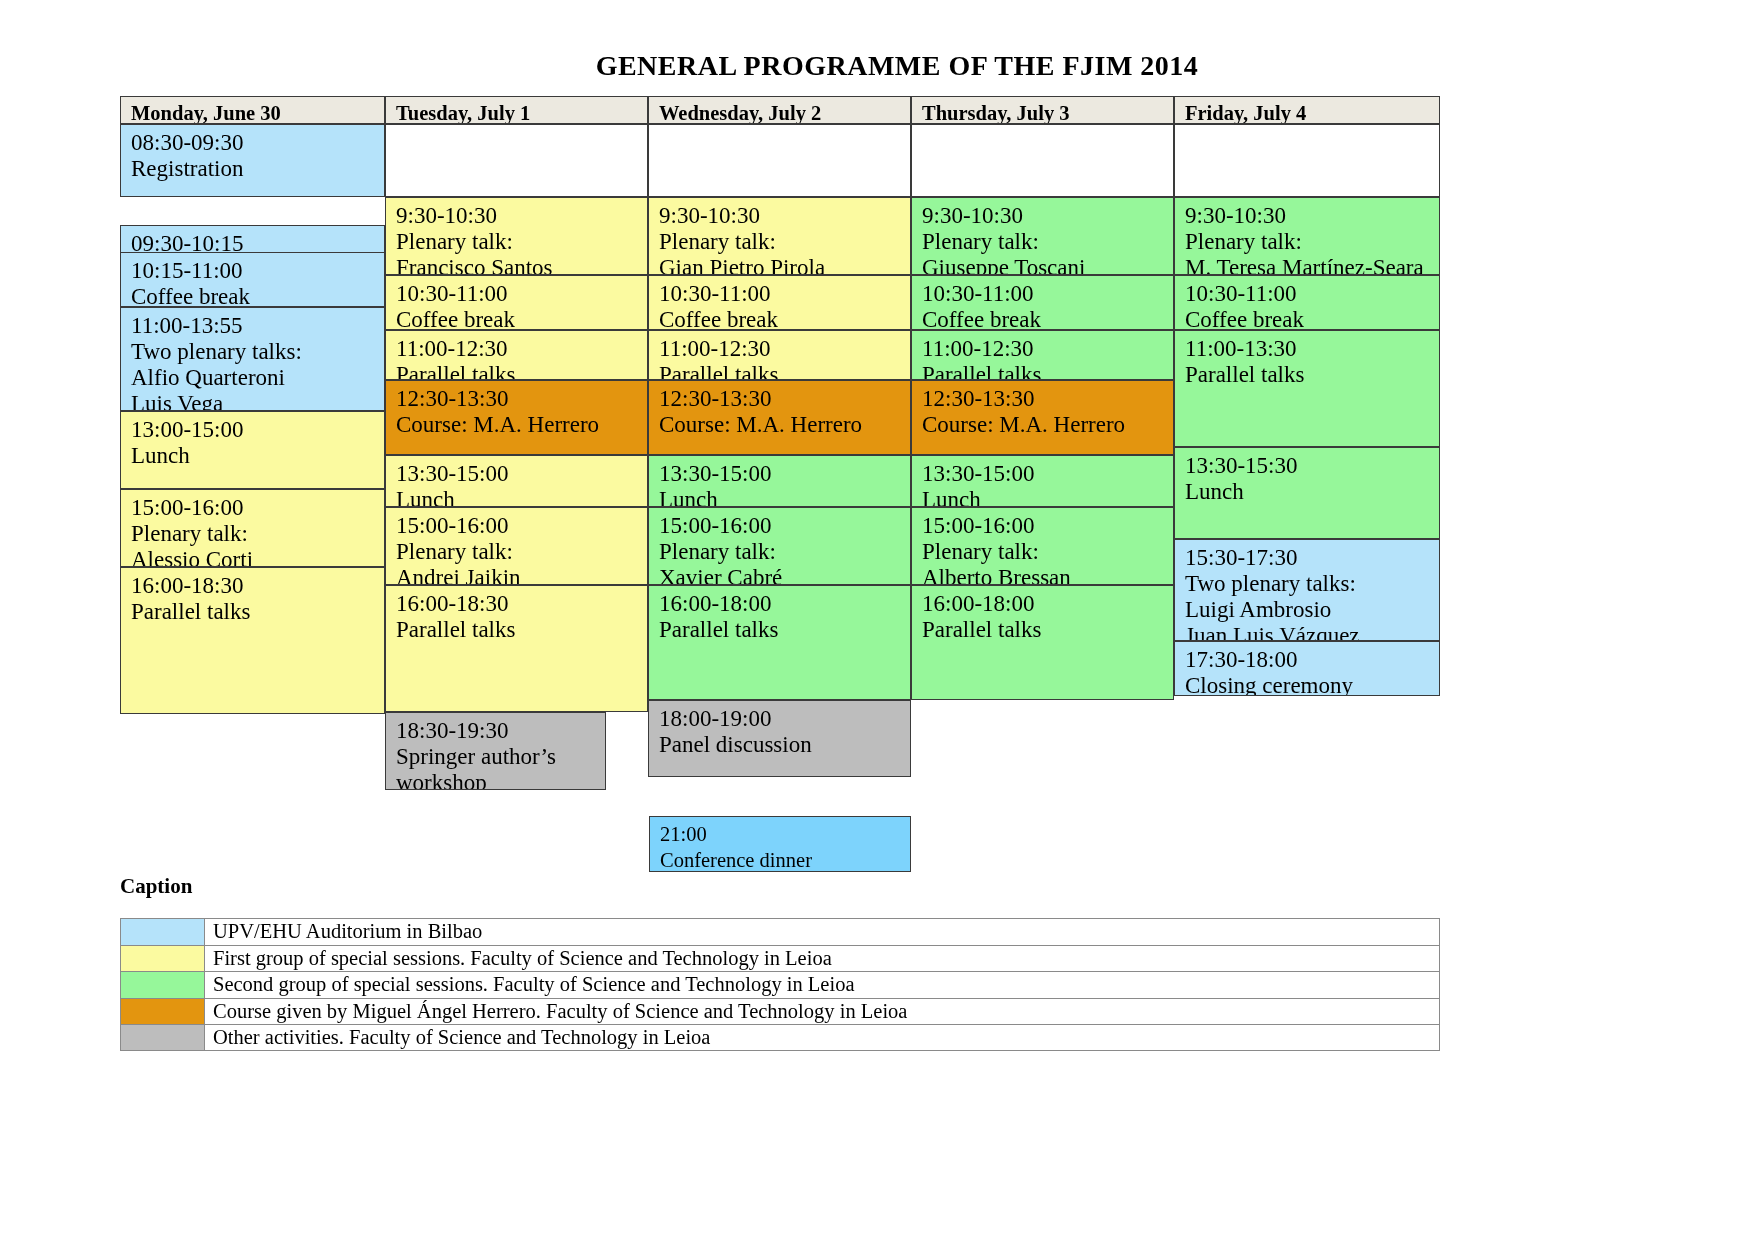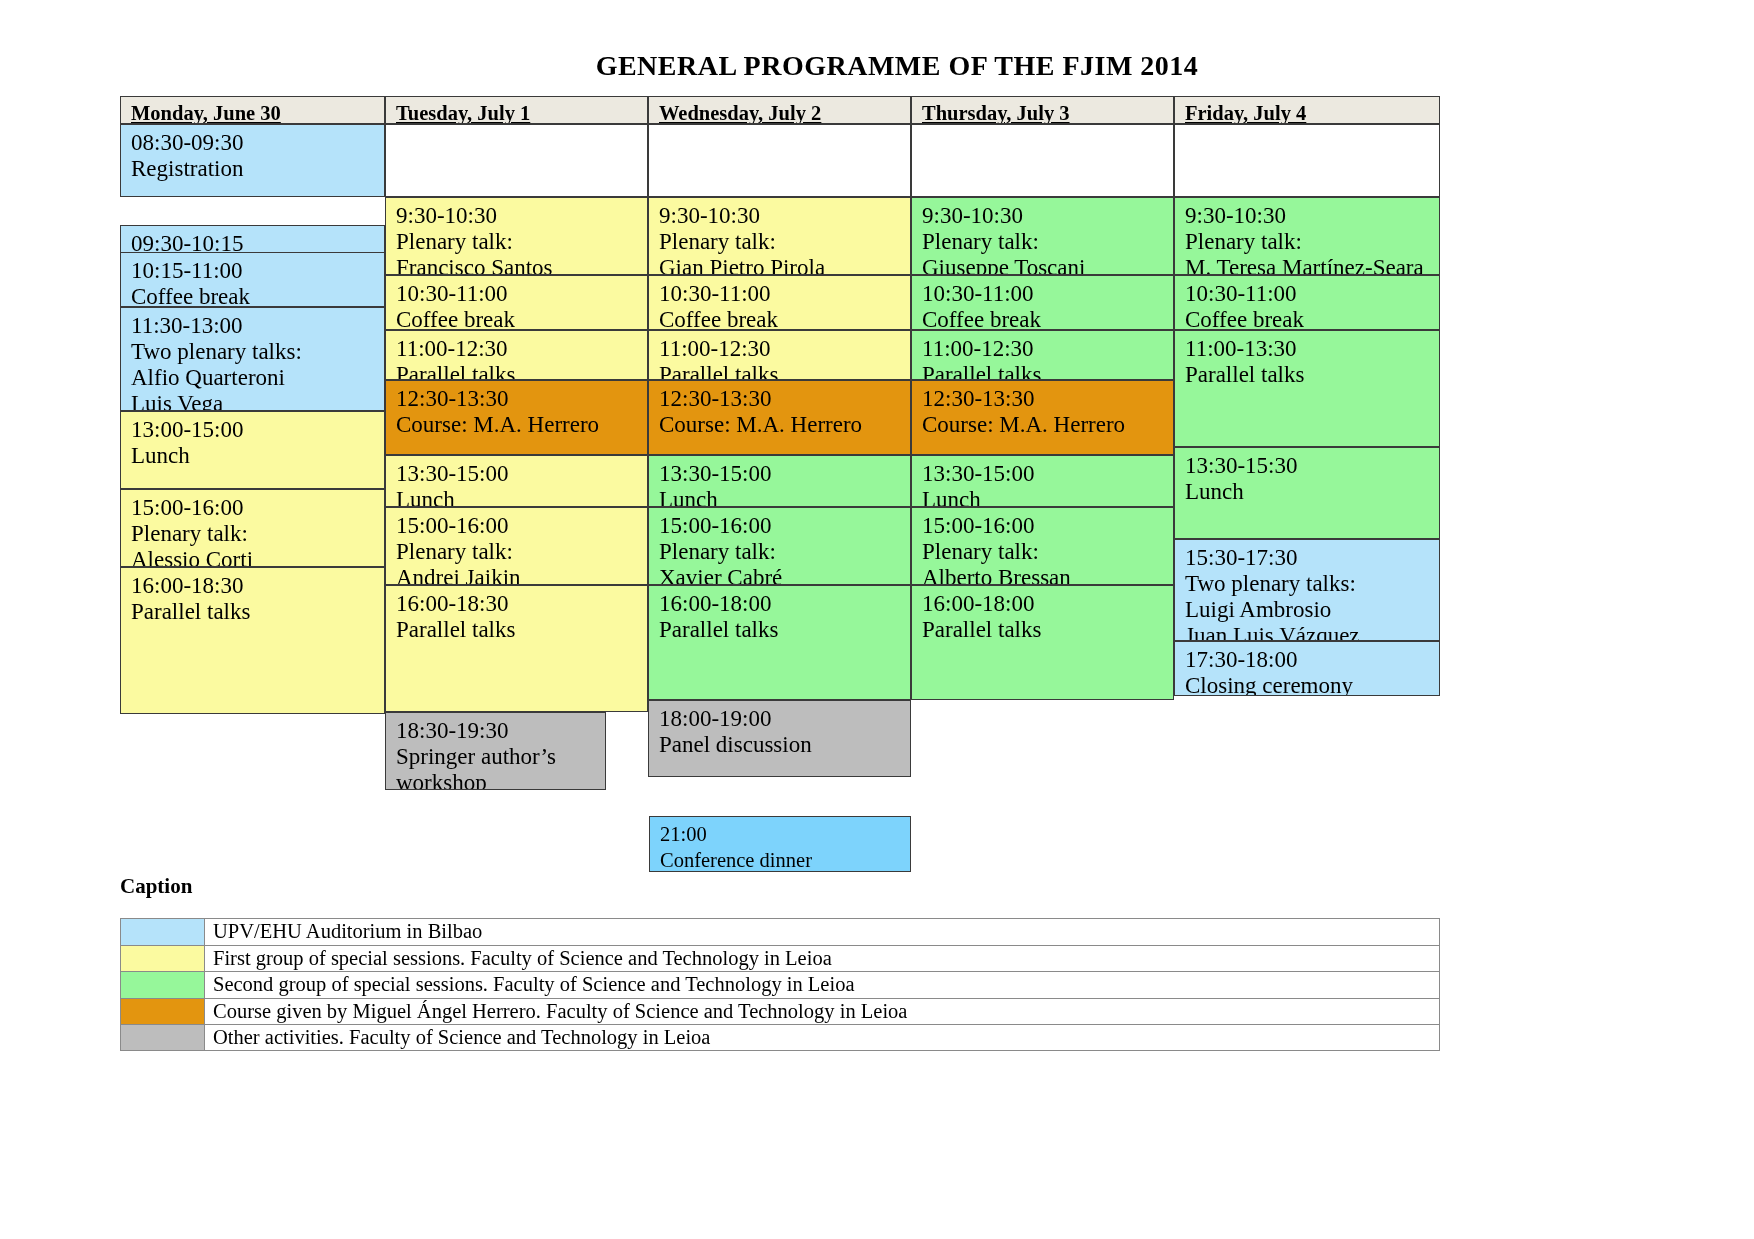--- a/index.html
+++ b/index.html
@@ -47,21 +47,20 @@
     line-height: 26px;
     overflow: hidden;
     white-space: pre-line;
   }
 
   .hdr {
     background: #ece9e0;
     font-weight: bold;
     padding-top: 3px;
     font-size: 20.5px;
-    text-decoration: underline;
   }
 
   .c-blue   { background: #b5e3fa; }
   .c-yellow { background: #fbfaa0; }
   .c-green  { background: #96f79a; }
   .c-orange { background: #e3950f; }
   .c-gray   { background: #bdbdbd; }
   .c-white  { background: #ffffff; }
 
   
@@ -129,21 +128,21 @@
     <div class="cell hdr" style="left: 265px; top: 0px; width: 263px; height: 28px;">Tuesday, July 1</div>
     <div class="cell hdr" style="left: 528px; top: 0px; width: 263px; height: 28px;">Wednesday, July 2</div>
     <div class="cell hdr" style="left: 791px; top: 0px; width: 263px; height: 28px;">Thursday, July 3</div>
     <div class="cell hdr" style="left: 1054px; top: 0px; width: 266px; height: 28px;">Friday, July 4</div>
     <div class="cell c-blue" style="left: 0px; top: 28px; width: 265px; height: 73px;">08:30-09:30
 Registration</div>
     <div class="cell c-blue" style="left: 0px; top: 101px; width: 265px; height: 44px; margin-top: 28px;">09:30-10:15
 Opening ceremony</div>
     <div class="cell c-blue" style="left: 0px; top: 156px; width: 265px; height: 55px;">10:15-11:00
 Coffee break</div>
-    <div class="cell c-blue" style="left: 0px; top: 211px; width: 265px; height: 104px;">11:30-13:00
+    <div class="cell c-blue" style="left: 0px; top: 211px; width: 265px; height: 104px;">11:00-13:55
 Two plenary talks:
 Alfio Quarteroni
 Luis Vega</div>
     <div class="cell c-yellow" style="left: 0px; top: 315px; width: 265px; height: 78px;">13:00-15:00
 Lunch</div>
     <div class="cell c-yellow" style="left: 0px; top: 393px; width: 265px; height: 78px;">15:00-16:00
 Plenary talk:
 Alessio Corti</div>
     <div class="cell c-yellow" style="left: 0px; top: 471px; width: 265px; height: 147px;">16:00-18:30
 Parallel talks</div>

